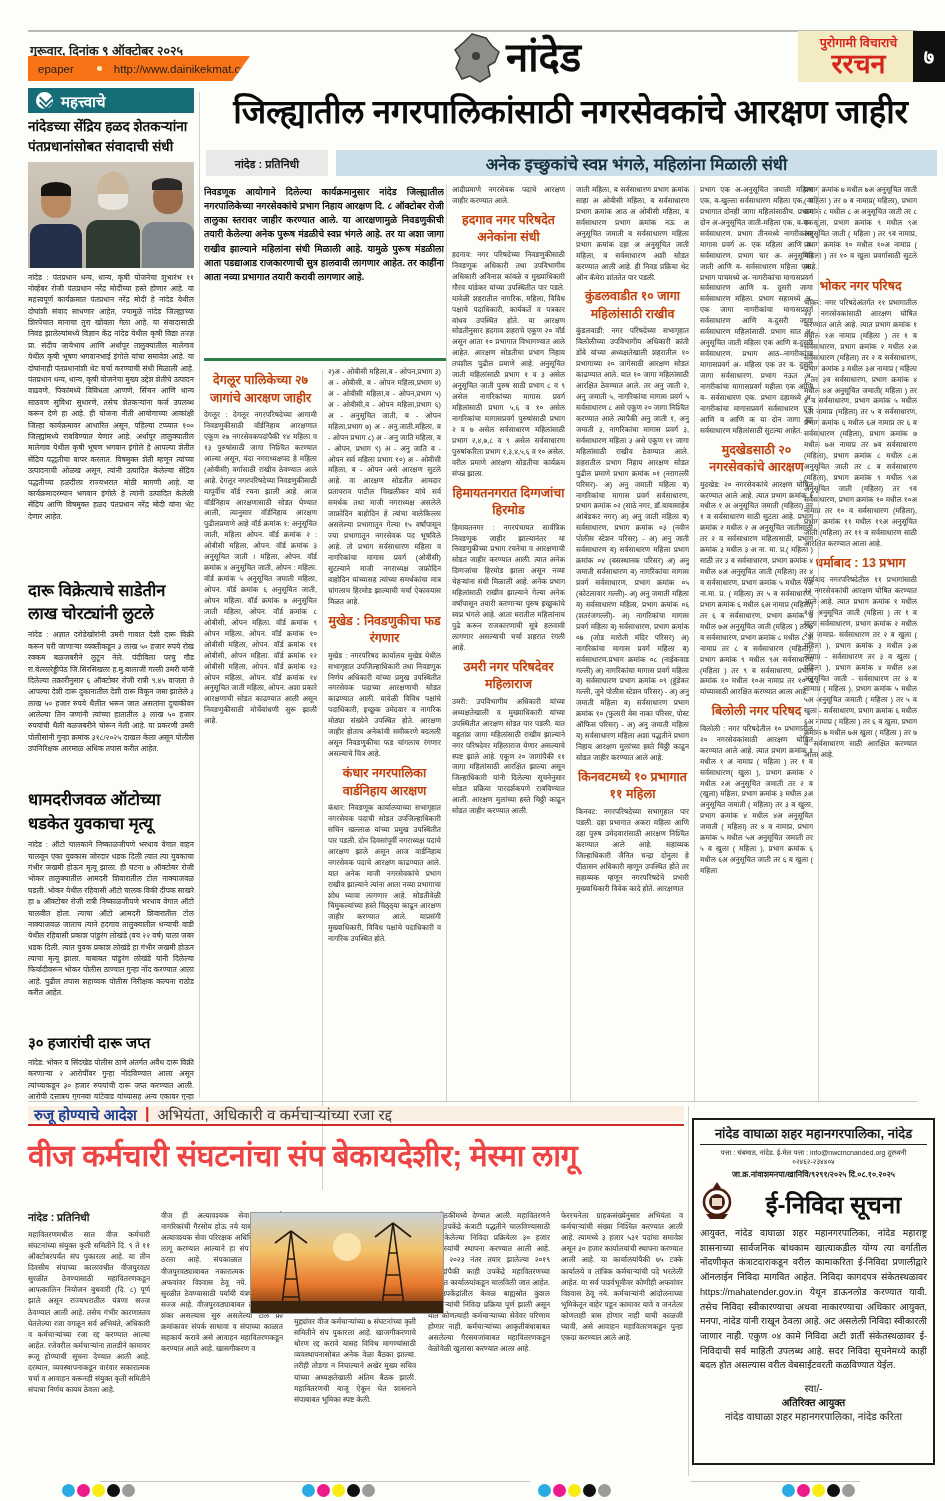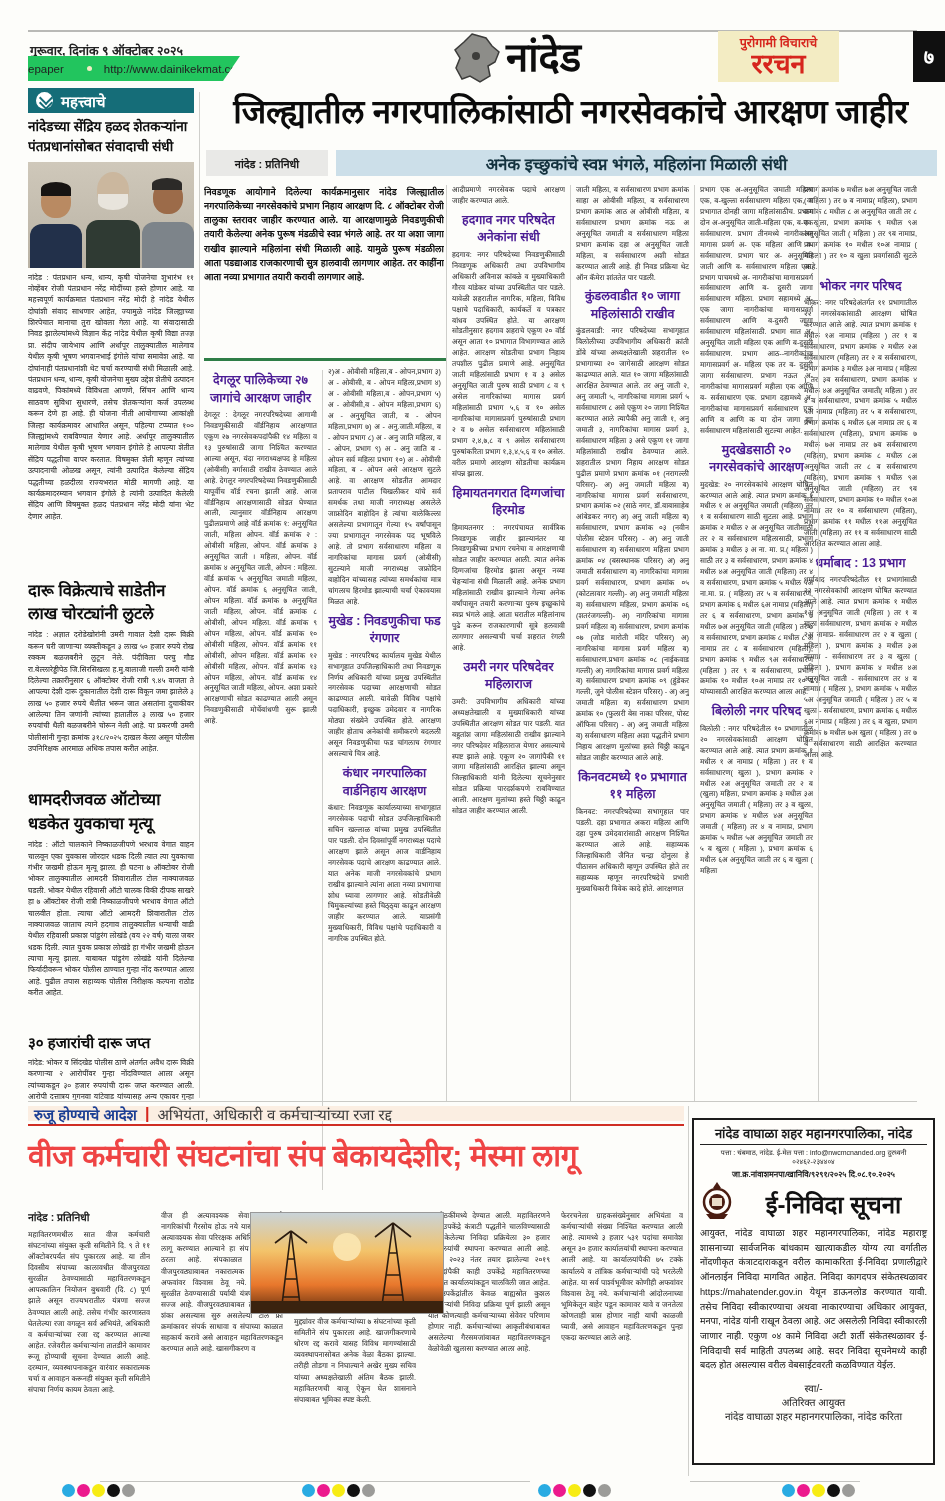--- a/index.html
+++ b/index.html
@@ -1,29 +1,29 @@
 <!DOCTYPE html>
 <html lang="mr"><head>
 <meta charset="utf-8">
 <style>
   html,body{margin:0;padding:0;background:#e8e8e4;}
   .page{position:relative;width:945px;height:1501px;margin:0 auto;background:#fdfdfa;
         font-family:"Liberation Sans","DejaVu Sans",sans-serif;color:#1a1a1a;overflow:hidden;}
   
   .top-rule{position:absolute;left:28px;top:30px;width:889px;height:2px;background:#b9b9b6;}
   .date{position:absolute;left:30px;top:42px;font-size:12.5px;font-weight:700;color:#222;}
-  .ribbon{position:absolute;left:28px;top:56px;width:212px;height:25px;background:#22c55e;
-          display:flex;align-items:center;gap:20px;
+  .ribbon{position:absolute;left:28px;top:56px;width:212px;height:25px;background:#f97316;
+          display:flex;align-items:center;gap:20px;padding-left:10px;
           clip-path:polygon(0 0,100% 0,92% 100%,0 100%);}
   .ribbon .lbl{font-size:11.5px;color:#222;}
   .epic{width:11px;height:11px;border-radius:50%;background:#d6251d;display:inline-block;position:relative;}
   .epic:after{content:"";position:absolute;left:3px;top:3px;width:5px;height:5px;border-radius:50%;background:#f3ecc3;}
   .map-ic{position:absolute;left:452px;top:32px;}
   .edition{position:absolute;left:506px;top:28px;font-size:40px;font-weight:800;color:#0d0d0d;}
-  .brand-box{position:absolute;left:718px;top:31px;width:121px;height:51px;background:#f3ecc3;text-align:center;}
+  .brand-box{position:absolute;left:798px;top:31px;width:121px;height:51px;background:#f3ecc3;text-align:center;}
   .tagline{font-size:12.5px;font-weight:800;color:#d6251d;margin-top:3px;}
   .brand{font-size:27px;font-weight:800;color:#d6251d;line-height:1.0;}
   .pageno{position:absolute;left:913px;top:31px;width:32px;height:51px;background:#101010;color:#fff;
           display:flex;align-items:center;justify-content:center;font-size:20px;font-weight:700;}
   
   .sidebar{position:absolute;left:28px;top:88px;width:166px;height:1012px;overflow:hidden;}
   .sb-head{height:25px;background:#156d78;color:#fff;display:flex;align-items:center;gap:8px;
            font-size:15px;font-weight:800;padding-left:8px;}
   .chev{width:17px;height:17px;border-radius:50%;background:#fff;position:relative;flex:0 0 17px;}
   .chev:before,.chev:after{content:"";position:absolute;left:4.5px;width:8px;height:8px;
@@ -43,21 +43,21 @@
   .m-sub{position:absolute;left:132px;top:62px;width:601px;height:26px;background:#ccdfe9;color:#14323e;
          display:flex;align-items:center;justify-content:center;font-size:16.5px;font-weight:800;}
   .m-body{position:absolute;left:0;top:97px;width:733px;height:917px;}
   .lead{position:absolute;left:0;top:0;width:240px;height:168px;overflow:hidden;
         font-size:9.3px;font-weight:700;line-height:1.52;text-align:justify;color:#111;}
   .grule{position:absolute;left:0;top:173px;width:243px;height:3px;background:#2e7d46;}
   .mcol{position:absolute;top:0;width:113px;height:917px;overflow:hidden;}
   .mcol.short{top:182px;height:735px;}
   .mcol:nth-child(1){left:0;} .mcol:nth-child(2){left:124px;} .mcol:nth-child(3){left:248px;}
   .mcol:nth-child(4){left:372px;} .mcol:nth-child(5){left:496px;} .mcol:nth-child(6){left:600px;}
-  .mcol-h{font-size:12.5px;font-weight:800;text-align:center;line-height:1.4;margin:5px 0 3px;color:#4c1d95;}
+  .mcol-h{font-size:12.5px;font-weight:800;text-align:center;line-height:1.4;margin:5px 0 3px;color:#c2410c;}
   .mcol-t{font-size:7.3px;line-height:1.5;text-align:justify;color:#222;}
   .gut{top:185px;height:820px;}
   
   .band-rule{position:absolute;left:28px;top:1101px;width:889px;height:1px;background:#c9c9c5;}
   .strike{position:absolute;left:28px;top:1106px;width:656px;height:376px;}
   .kicker{height:15px;background:#fbeee2;display:flex;align-items:center;gap:8px;padding-left:6px;}
   .kick-l{font-size:15px;font-weight:800;color:#1c3f94;}
   .kick-s{font-size:16px;font-weight:800;color:#d6251d;}
   .kick-t{font-size:15px;color:#3c3c3c;}
   .kick-rule{margin-top:3px;height:2px;background:#cf2e24;}
@@ -74,21 +74,21 @@
   .tender{position:absolute;left:692px;top:1118px;width:243px;height:347px;border:2px solid #1c1c1c;
           background:#fffefb;padding:4px 6px;box-sizing:border-box;}
   .t-org{font-size:13px;font-weight:800;text-align:center;border-bottom:1.5px solid #222;padding-bottom:2px;}
   .t-contact{font-size:7px;text-align:center;margin-top:3px;color:#222;}
   .t-ref{font-size:8px;text-align:center;font-weight:700;margin-top:2px;}
   .t-titlerow{display:flex;align-items:center;gap:6px;margin:3px 0 2px;}
   .t-logo{flex:0 0 34px;}
   .t-title{flex:1;text-align:center;font-size:24px;font-weight:800;color:#111;}
   .t-body{font-size:9.2px;line-height:1.6;text-align:justify;color:#111;}
   .t-sign{margin-top:8px;text-align:center;font-size:10px;}
-  .t-sign .b{font-weight:400;}
+  .t-sign .b{font-weight:700;}
   
   .hairline{position:absolute;height:1px;background:#c4c4c0;top:1481px;}
   .regs{position:absolute;left:0;top:1484px;width:945px;height:15px;}
   .reg-group{position:absolute;top:0;display:flex;gap:2px;}
   .dot{width:13px;height:13px;border-radius:50%;}
   
   .fig{position:absolute;bottom:0;}
   .head{border-radius:50% 50% 45% 45%;position:absolute;left:50%;transform:translateX(-50%);}
   .torso{position:absolute;bottom:0;left:0;right:0;border-radius:12px 12px 0 0;}
 </style>

